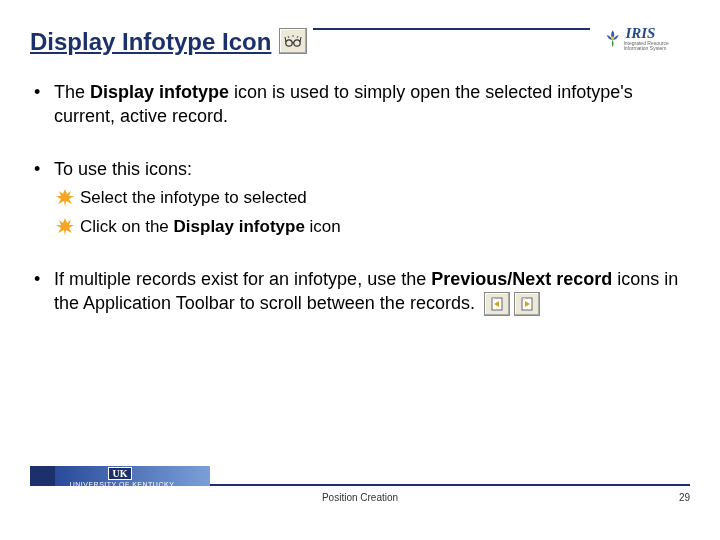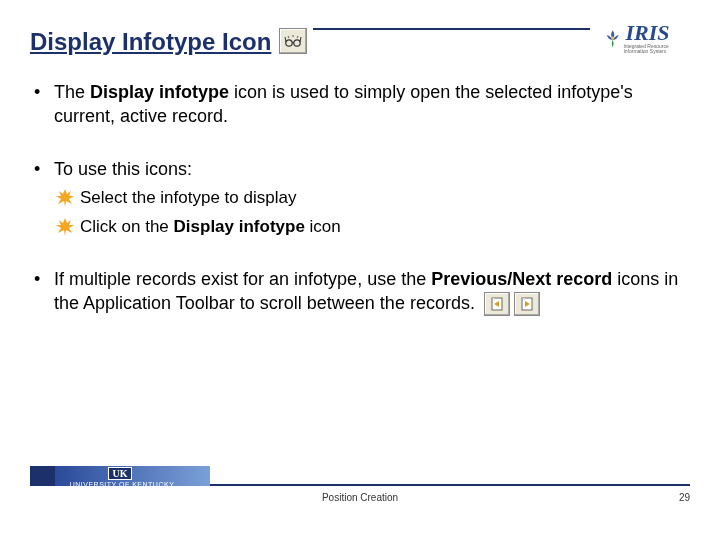--- a/index.html
+++ b/index.html
@@ -62,21 +62,21 @@
     height: 40px;
     display: flex;
     align-items: center;
   }
   .iris-flower {
     width: 28px;
     height: 28px;
   }
   .iris-text {
     font-family: Georgia, serif;
-    font-size: 22px;
+    font-size: 15px;
     font-weight: bold;
     font-style: italic;
     color: #274b8b;
     margin-left: 2px;
     line-height: 1;
   }
   .iris-sub {
     font-size: 5px;
     color: #666;
     line-height: 1;
@@ -237,21 +237,21 @@
       <li>
         <span>The </span><b>Display infotype </b><span>icon is used to simply open the selected infotype's current, active record.</span>
       </li>
       <li>
         <span>To use this icons:</span>
         <ul class="sub">
           <li>
             <svg class="starburst" viewBox="0 0 18 18">
               <polygon points="9,0 11,5 15,2 13,7 18,7 13,10 16,15 10,12 9,18 8,12 2,15 5,10 0,7 5,7 3,2 7,5" fill="#f5a623"></polygon>
             </svg>
-            <span>Select the infotype to display</span>
+            <span>Select the infotype to selected</span>
           </li>
           <li>
             <svg class="starburst" viewBox="0 0 18 18">
               <polygon points="9,0 11,5 15,2 13,7 18,7 13,10 16,15 10,12 9,18 8,12 2,15 5,10 0,7 5,7 3,2 7,5" fill="#f5a623"></polygon>
             </svg>
             <span>Click on the </span><b>Display infotype </b><span>icon</span>
           </li>
         </ul>
       </li>
       <li>

